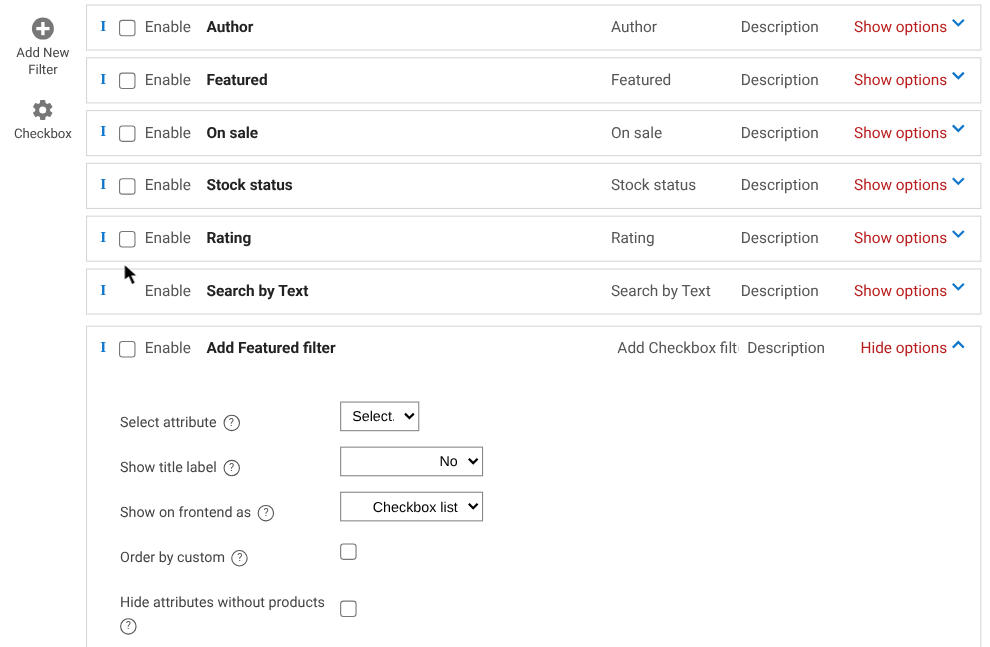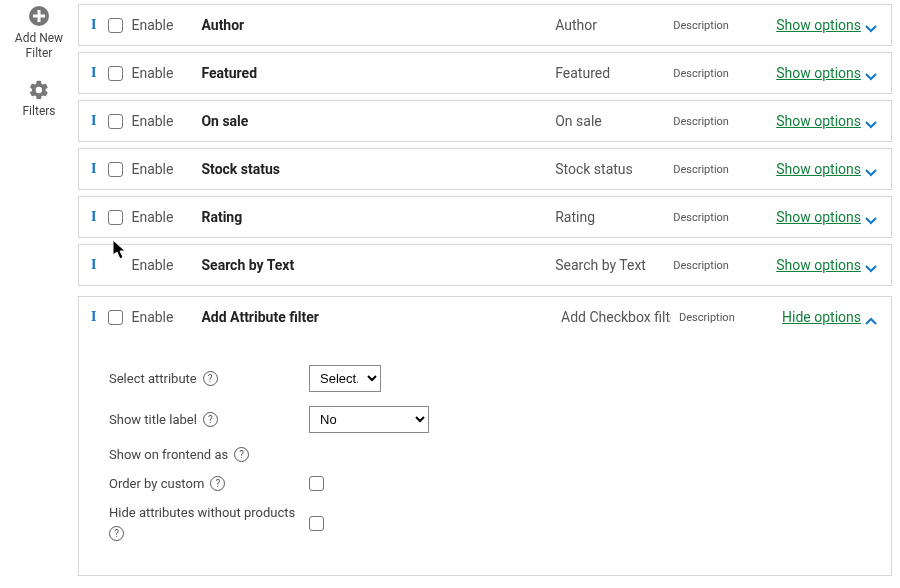--- a/index.html
+++ b/index.html
@@ -9,21 +9,21 @@
     color: #333;
     font-size: 14px;
     width: 900px;
     height: 588px;
     overflow: hidden;
     position: relative;
   }
   .layout { display: flex; height: 100%; }
   .sidebar {
     width: 78px;
-    padding-top: 4px;
+    padding-top: 14px;
     display: flex;
     flex-direction: column;
     align-items: center;
     gap: 18px;
     flex-shrink: 0;
   }
   .sidebar-item { text-align: center; cursor: pointer; color: #555; }
   .sidebar-item .icon { display:flex; justify-content:center; margin-bottom:3px; }
   .sidebar-item .label { font-size: 12px; line-height: 1.25; color:#444; }
   .sidebar-item.active .icon svg { fill:#1177cc; }
@@ -35,38 +35,38 @@
     display: flex;
     align-items: center;
     padding: 12px 14px 12px 10px;
     margin-top: 6px;
     gap: 8px;
     position:relative;
   }
   .row:first-child { margin-top: 4px; }
   .drag { color:#1177cc; font-weight:700; font-family:Georgia,serif; margin-left:2px; margin-right:4px; }
   .row input[type=checkbox]{ width:15px; height:15px; border:1px solid #777; border-radius:3px; appearance:none; background:#fff; cursor:pointer;}
-  .enable-label { color:#555; margin-right:20px; }
+  .enable-label { color:#555; margin-right:6px; }
   .title { font-weight:700; color:#222; flex:0 0 auto; }
   .spacer { flex:1; }
   .col-source { width:110px; color:#555; font-size:14px; white-space:nowrap; overflow:hidden; text-overflow:clip;}
-  .col-desc  { width:95px; color:#555; font-size:11px; }
-  .toggle-link { color:#15803d; text-decoration:underline; cursor:pointer; display:flex; align-items:flex-end; gap:4px; white-space:nowrap; }
+  .col-desc  { width:95px; color:#555; font-size:14px; }
+  .toggle-link { color:#b91c1c; cursor:pointer; display:flex; align-items:flex-start; gap:4px; white-space:nowrap; }
   .toggle-link svg { fill:#1177cc; }
 
   
   .row-with-panel { border:1px solid #d7d7d7; margin-top:10px; }
   .row-with-panel .row { border:none; margin:0; }
   .options-panel { padding: 14px 30px 20px 30px; }
   .opt-row { display:flex; align-items:center; margin:14px 0; }
-  .opt-label { width:200px; font-size:13px; color:#444; display:flex; align-items:center; gap:6px; flex-wrap:wrap;}
+  .opt-label { width:200px; font-size:13px; color:#444; display:flex; align-items:center; gap:6px; flex-wrap:wrap;margin-top:12px;}
   .help-icon { display:inline-flex; width:15px; height:15px; border:1px solid #555; border-radius:50%; align-items:center; justify-content:center; font-size:10px; color:#555; cursor:pointer; }
   select.small { font-size:13px; padding:4px 6px; border:1px solid #888; background:#fff; }
   .sel-attr { width:72px; }
-  .sel-med { width:120px; }
+  .sel-med { width:130px;text-align:right; }
   .opt-check { width:15px; height:15px; border:1px solid #777; border-radius:3px; appearance:none; background:#fff; cursor:pointer;}
 
   
   .cursor-img { position:absolute; left:113px; top:240px; pointer-events:none; }
 </style>
 </head>
 <body>
 
 <div class="layout">
 
@@ -80,21 +80,21 @@
           </svg>
       </span>
       <div class="label">Add New<br>Filter</div>
     </div>
     <div class="sidebar-item">
       <span class="icon">
         <svg width="22" height="22" viewBox="0 0 24 24">
             <path fill="#777" d="M19.14,12.94a7,7,0,0,0,.05-.94,7,7,0,0,0-.05-.94l2.11-1.65a.5.5,0,0,0,.12-.64l-2-3.46a.5.5,0,0,0-.61-.22l-2.49,1a7,7,0,0,0-1.63-.94L14.3,2.5A.5.5,0,0,0,13.81,2H9.81a.5.5,0,0,0-.49.42L9,5.11a7,7,0,0,0-1.63.94l-2.49-1a.5.5,0,0,0-.61.22l-2,3.46a.5.5,0,0,0,.12.64L4.48,11.06a7,7,0,0,0-.05.94,7,7,0,0,0,.05.94L2.37,14.59a.5.5,0,0,0-.12.64l2,3.46a.5.5,0,0,0,.61.22l2.49-1a7,7,0,0,0,1.63.94l.34,2.65a.5.5,0,0,0,.49.42h4a.5.5,0,0,0,.49-.42l.34-2.65a7,7,0,0,0,1.63-.94l2.49,1a.5.5,0,0,0,.61-.22l2-3.46a.5.5,0,0,0-.12-.64ZM11.81,15.5A3.5,3.5,0,1,1,15.31,12,3.5,3.5,0,0,1,11.81,15.5Z"></path>
           </svg>
       </span>
-      <div class="label">Filters</div>
+      <div class="label">Checkbox</div>
     </div>
   </div>
 
   <div class="main">
 
     <div class="row">
       <span class="drag">I</span>
       <input type="checkbox" style="">
       <span class="enable-label">Enable</span>
       <span class="title">Author</span>
@@ -164,21 +164,21 @@
       <span class="toggle-link">Show options <svg width="12" height="8" viewBox="0 0 12 8">
             <path d="M1 1 L6 6 L11 1" stroke="#1177cc" stroke-width="2" fill="none"></path>
           </svg></span>
     </div>
       <div class="row-with-panel">
 
     <div class="row" style="border:none;margin:0;">
       <span class="drag">I</span>
       <input type="checkbox" style="">
       <span class="enable-label">Enable</span>
-      <span class="title">Add Attribute filter</span>
+      <span class="title">Add Featured filter</span>
       <span class="spacer"></span>
       <span class="col-source">Add Checkbox filte</span>
       <span class="col-desc">Description</span>
       <span class="toggle-link">Hide options <svg width="12" height="8" viewBox="0 0 12 8">
               <path d="M1 7 L6 2 L11 7" stroke="#1177cc" stroke-width="2" fill="none"></path>
             </svg></span>
     </div>
         <div class="options-panel">
 
           <div class="opt-row">
@@ -186,20 +186,21 @@
             <select class="small sel-attr"><option>Select...</option></select>
           </div>
 
           <div class="opt-row">
             <div class="opt-label">Show title label <span class="help-icon">?</span></div>
             <select class="small sel-med"><option selected="">No</option><option>Yes</option></select>
           </div>
 
           <div class="opt-row">
             <div class="opt-label">Show on frontend as <span class="help-icon">?</span></div>
+            <select class="small sel-med"><option selected="">Checkbox list</option></select>
           </div>
 
           <div class="opt-row">
             <div class="opt-label">Order by custom <span class="help-icon">?</span></div>
             <input type="checkbox" class="opt-check" style="">
           </div>
 
           <div class="opt-row">
             <div class="opt-label">Hide attributes without products<span class="help-icon">?</span></div>
             <input type="checkbox" class="opt-check" style="">

